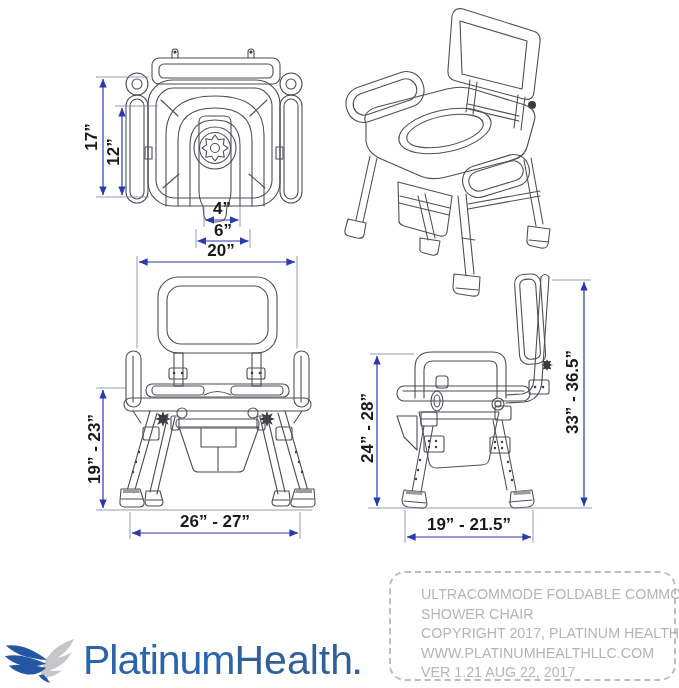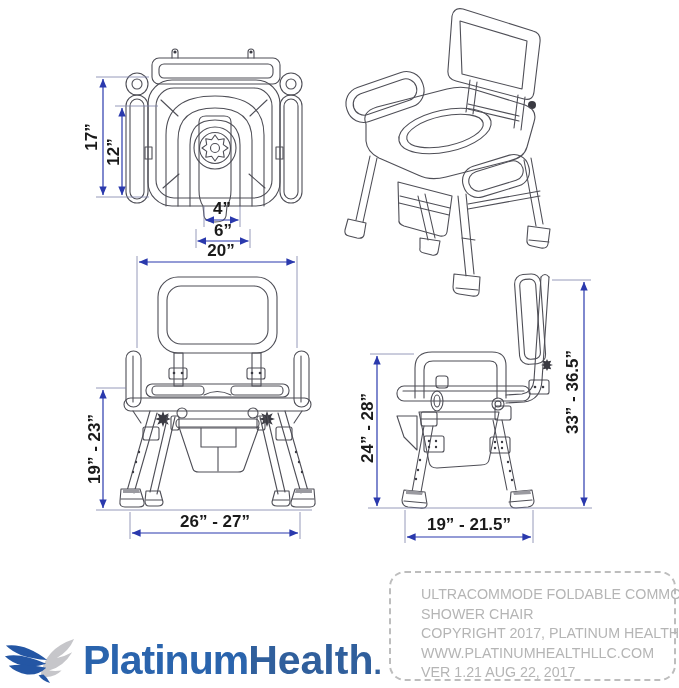--- a/index.html
+++ b/index.html
@@ -16,22 +16,22 @@
   
   .dims .dline{stroke:#2a39ad;stroke-width:1.2;fill:none;}
   .dims .ext{stroke:#7b81a8;stroke-width:0.8;fill:none;}
   .dims text{fill:#1a1a1a;font-size:17px;font-weight:bold;text-anchor:middle;
              font-family:"Liberation Sans",sans-serif;}
 
   
   .footer-logo{position:absolute;left:4px;top:636px;display:flex;align-items:center;gap:7px;}
   .wing{width:72px;height:48px;}
   .brand{font-size:41px;line-height:1;letter-spacing:-1px;white-space:nowrap;}
-  .brand-bold{font-weight:bold;color:#2a64ad;}
-  .brand-light{font-weight:700;color:#305f9c;letter-spacing:0;}
+  .brand-bold{font-weight:normal;color:#2a64ad;}
+  .brand-light{font-weight:400;color:#305f9c;letter-spacing:0;}
   .brand-mark{font-weight:bold;color:#305f9c;font-size:30px;}
 
   .info-box{position:absolute;left:389px;top:571px;width:287px;height:110px;box-sizing:border-box;
     border:2px dashed #bdbdbd;border-radius:16px;padding:11px 4px 6px 30px;
     color:#b5b5b5;font-size:15px;line-height:19.5px;}
   .info-box .ln{transform:scaleX(0.95);transform-origin:left;white-space:nowrap;}
 </style>
 </head>
 <body>
 

